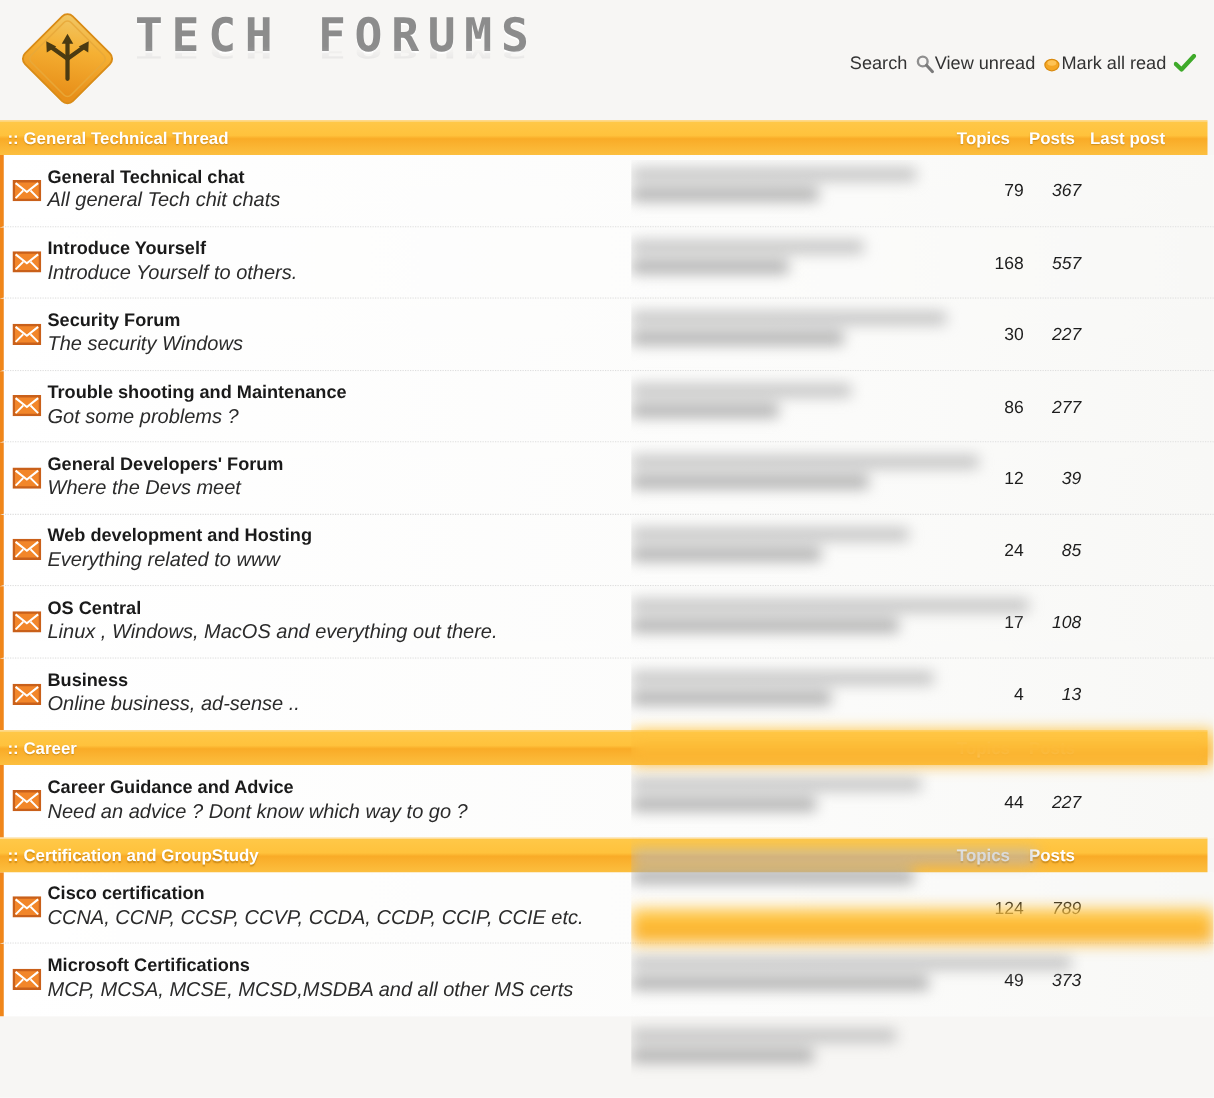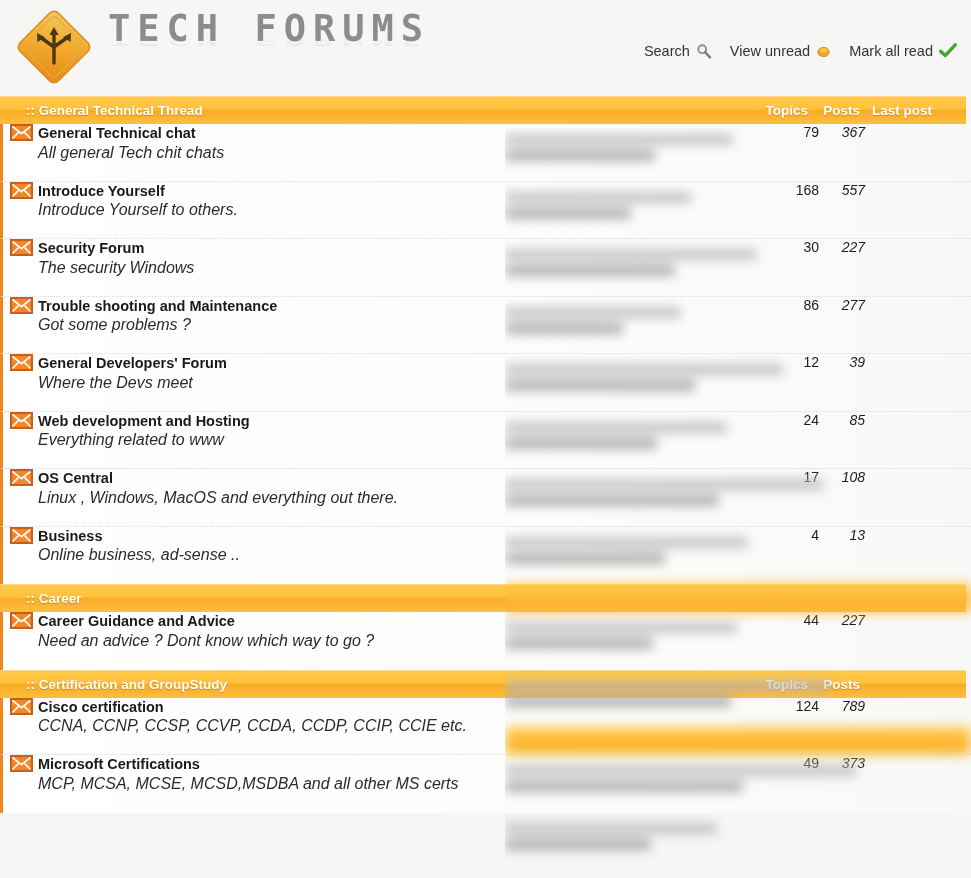--- a/index.html
+++ b/index.html
@@ -66,21 +66,20 @@
     mask-image: linear-gradient(to bottom, rgba(0,0,0,.85), rgba(0,0,0,0) 72%);
     pointer-events: none;
   }
 
   #header-nav {
     position: absolute;
     right: 14px;
     top: 43px;
     display: flex;
     align-items: center;
-    gap: 18px;
     font-size: 14.5px;
     color: #3a3a3a;
   }
   .nav-item {
     display: flex;
     align-items: center;
     gap: 6px;
     cursor: pointer;
     white-space: nowrap;
   }
@@ -101,21 +100,21 @@
     border-top: 1px solid #ffd98a;
     display: flex;
     align-items: center;
     color: #ffffff;
     font-size: 13.5px;
     font-weight: bold;
     text-shadow: 0 1px 1px rgba(170,110,0,.55);
     position: relative;
   }
   .cat-title {
-    padding-left: 26px;
+    padding-left: 6px;
     flex: 1 1 auto;
     white-space: nowrap;
   }
   .cat-col {
     width: 58px;
     text-align: right;
     flex: 0 0 auto;
   }
   .cat-col.topics { width: 70px; }
   .cat-col.posts  { width: 52px; }
@@ -123,21 +122,21 @@
     width: 106px;
     text-align: left;
     padding-left: 12px;
   }
 
   .forum-rows { background: #fbfbfa; }
 
   .forum-row {
     height: 57.5px;
     display: flex;
-    align-items: flex-start;
+    align-items: center;
     border-left: 3px solid #f0861a;
     border-bottom: 1px dotted #dedede;
     background: linear-gradient(to right, #ffffff 0%, #fcfcfb 60%, #f8f8f6 100%);
     position: relative;
   }
   .forum-row:last-child { border-bottom: none; }
 
   .row-icon {
     flex: 0 0 auto;
     width: 33px;

